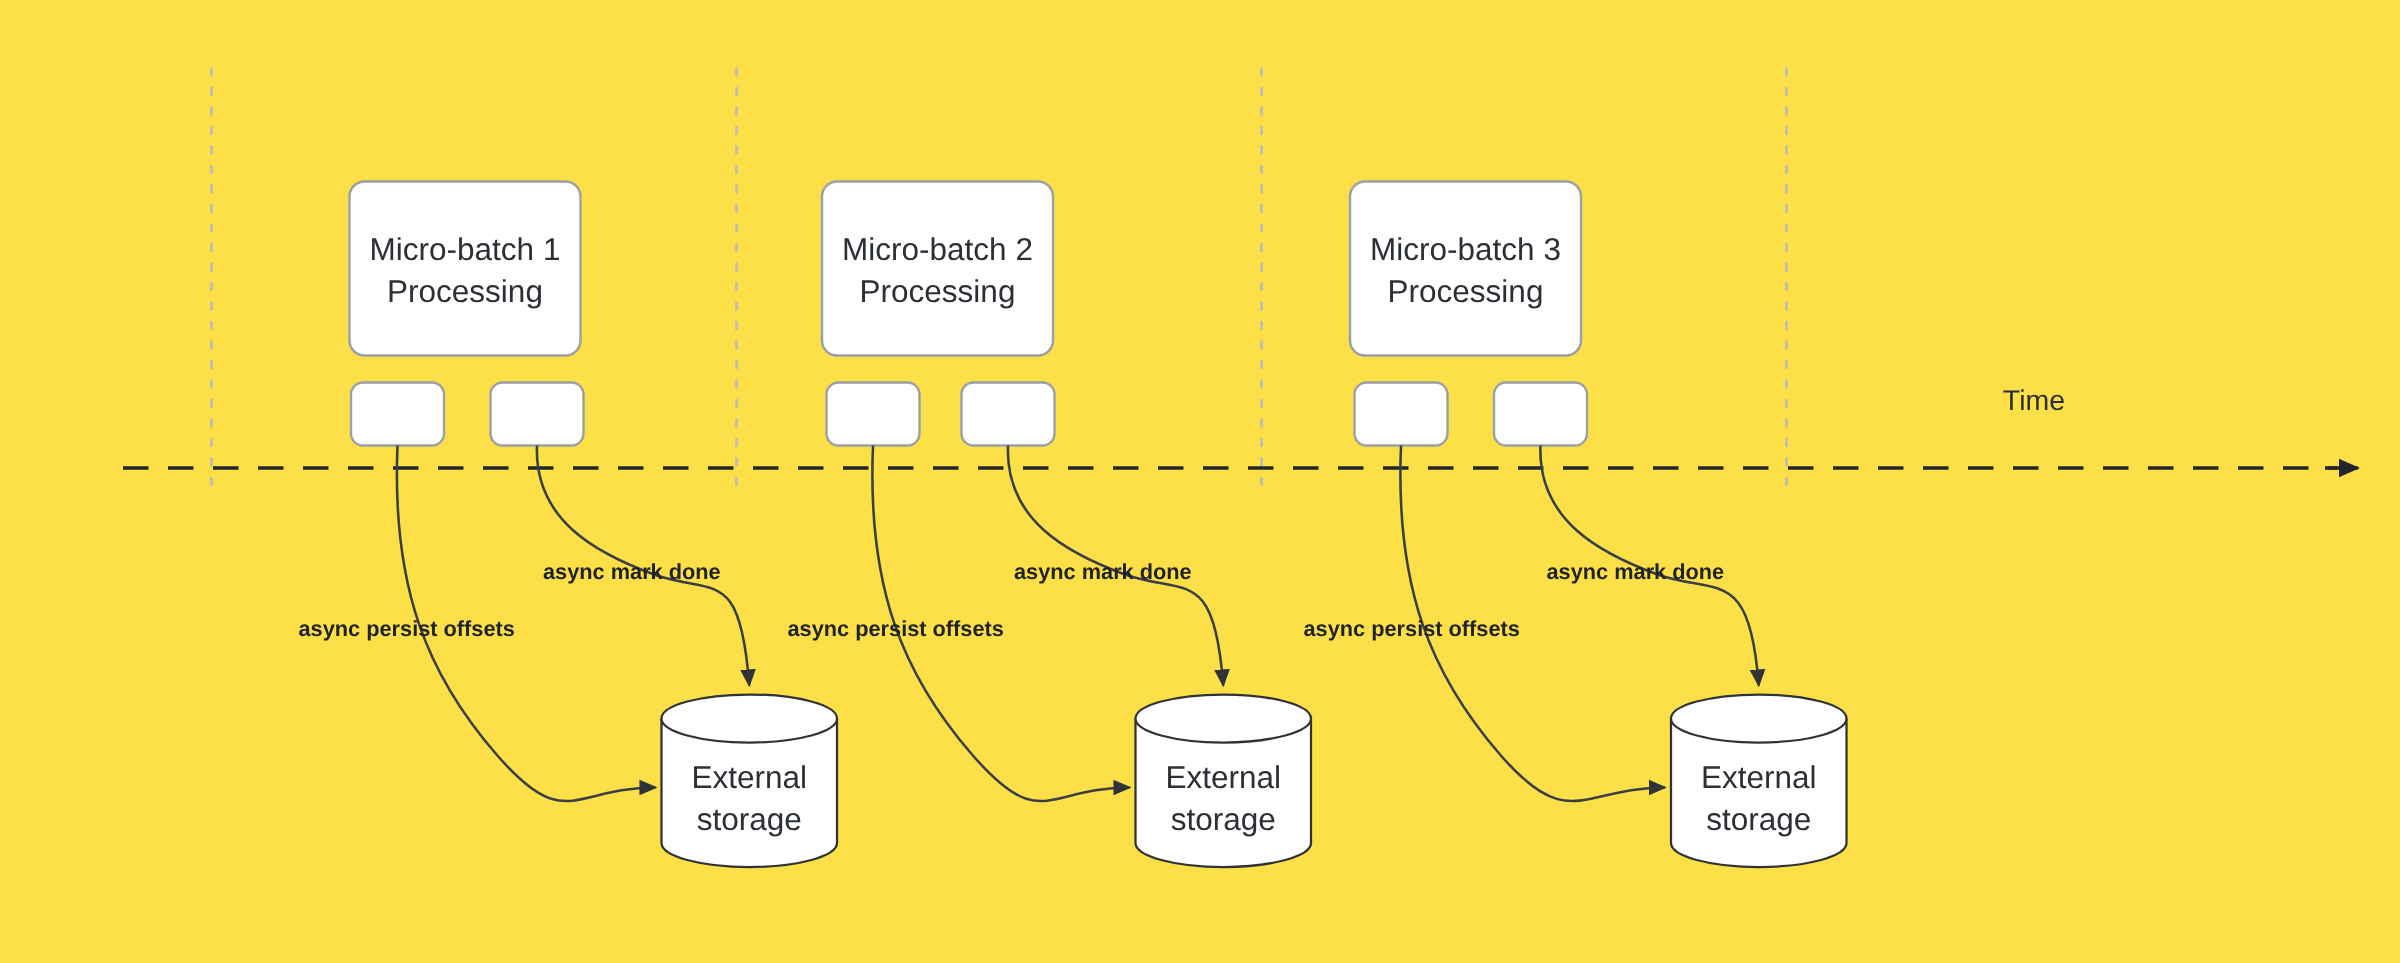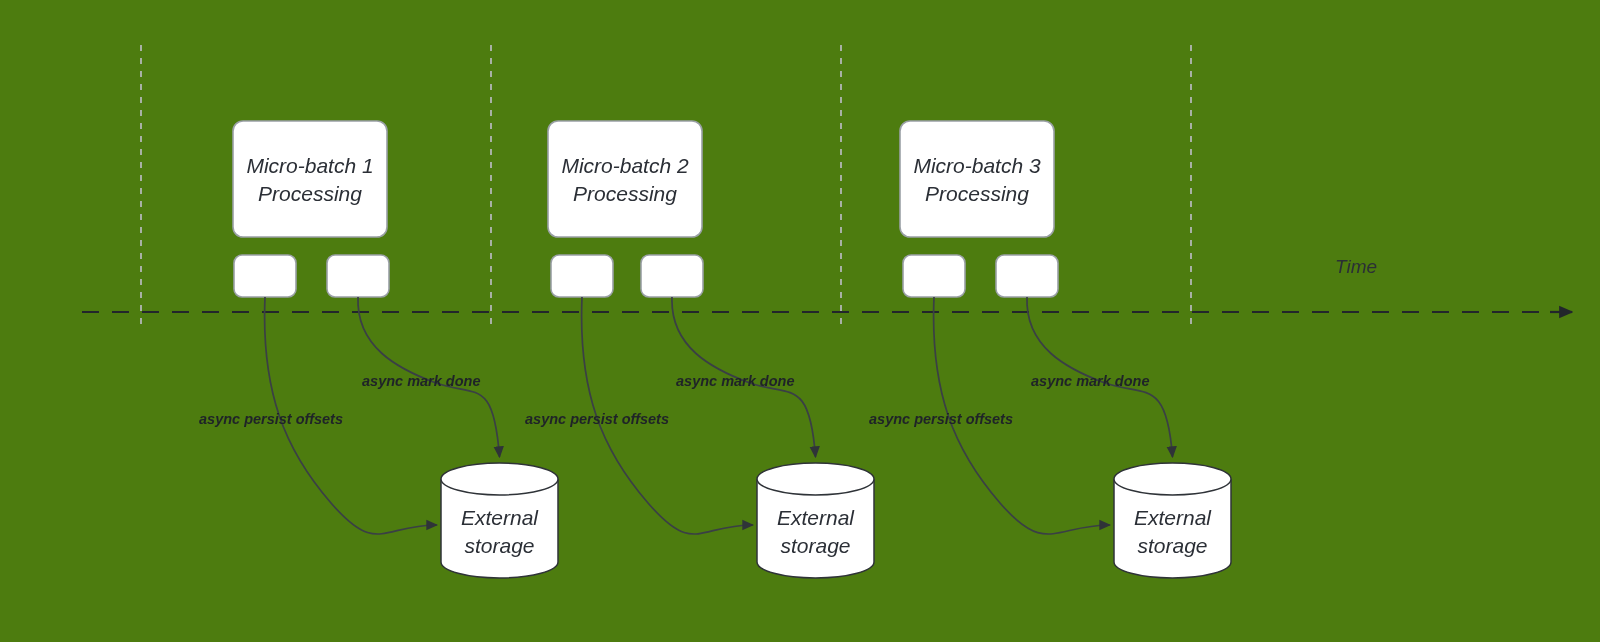--- a/index.html
+++ b/index.html
@@ -7,23 +7,22 @@
     padding: 0;
     background: #ffffff;
   }
   body {
     font-family: "Liberation Sans", sans-serif;
   }
   #canvas {
     position: relative;
     width: 1600px;
     height: 642px;
-    background: #4d7c0f;
+    background: #fde047;
     overflow: hidden;
-    font-style: italic;
   }
   #diagram-svg {
     position: absolute;
     left: 0;
     top: 0;
     width: 1600px;
     height: 642px;
   }
   .node-text {
     font-family: "Liberation Sans", sans-serif;

